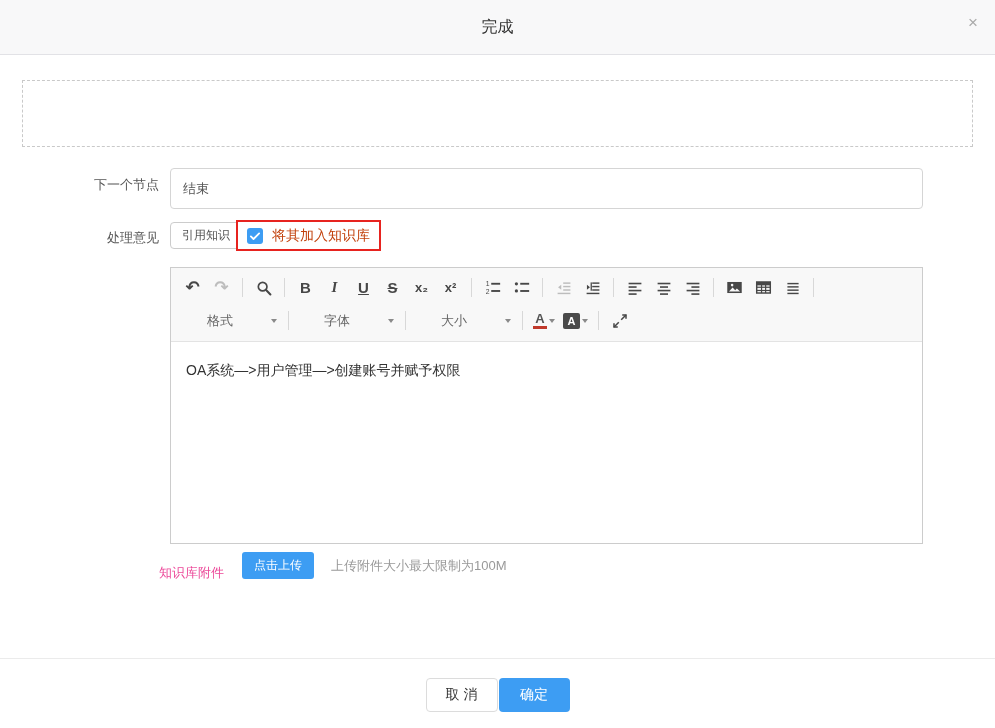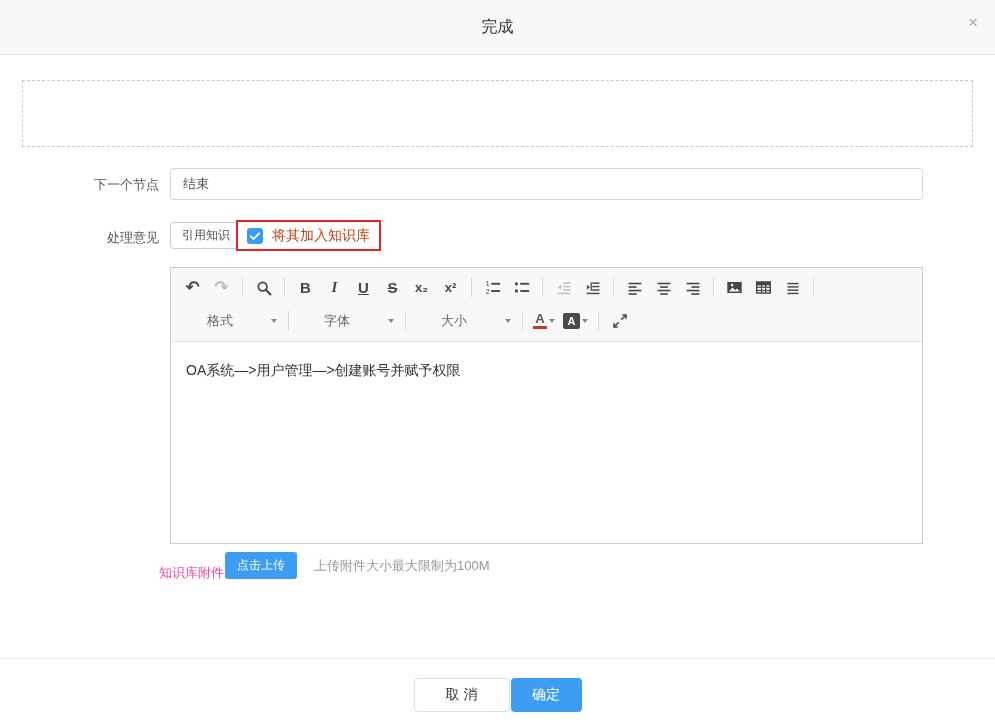--- a/index.html
+++ b/index.html
@@ -13,21 +13,21 @@
   .close { position:absolute; right:17px; top:14px; font-size:17px; color:#aaa; cursor:pointer; line-height:1; }
 
   
   .dashed { position:absolute; left:22px; top:80px; width:951px; height:67px; border:1px dashed #c9c9c9; background:#fff; }
 
   
   .field-label { position:absolute; left:0; width:159px; text-align:right; font-size:13px; color:#555; }
   .lbl-next { top:176px; }
   .lbl-opinion { top:229px; }
 
-  .next-input { position:absolute; left:170px; top:168px; width:753px; height:32px; border:1px solid #d5d5d5;
+  .next-input { position:absolute; left:170px; top:168px; width:753px; height:41px; border:1px solid #d5d5d5;
                 border-radius:4px; padding:0 12px; font-size:13px; color:#555; outline:none; background:#fff;
                 font-family:"Liberation Sans","DejaVu Sans",sans-serif; }
 
   .quote-btn { position:absolute; left:170px; top:222px; height:27px; padding:0 11px; background:#fff;
                border:1px solid #ccc; border-radius:4px; font-size:12px; color:#555; cursor:pointer;
                font-family:"Liberation Sans","DejaVu Sans",sans-serif; }
 
   .kb-box { position:absolute; left:236px; top:220px; height:31px; border:2px solid #e7231f;
             display:inline-flex; align-items:center; padding:0 9px; gap:9px; background:#fff; }
   .checkbox { width:16px; height:16px; background:#3d9df3; border-radius:3px; display:inline-flex;
@@ -56,30 +56,30 @@
   .txtcolor .A { font-size:13px; font-weight:bold; color:#555; }
   .txtcolor .bar { width:14px; height:3px; background:#c0392b; margin-top:1px; }
   .bgA { width:17px; height:16px; background:#4a4a4a; border-radius:2px; color:#fff; font-size:11px;
          font-weight:bold; display:inline-flex; align-items:center; justify-content:center; cursor:pointer; }
   .color-group { display:inline-flex; align-items:center; gap:2px; margin:0 4px; }
   .edit-area { padding:18px 15px; font-size:14px; color:#333; line-height:1.5; height:203px; cursor:text; }
 
   
   .attach-row { position:absolute; left:159px; top:549px; display:flex; align-items:center; }
   .attach-label { font-size:13px; color:#ec4899;margin-top:15px; }
-  .upload-btn { margin-left:1px; background:#3d9df3; color:#fff; border:none; border-radius:3px;
+  .upload-btn { margin-left:18px; background:#3d9df3; color:#fff; border:none; border-radius:3px;
                 font-size:12px; padding:5px 12px; cursor:pointer;
                 font-family:"Liberation Sans","DejaVu Sans",sans-serif; }
   .upload-hint { margin-left:17px; font-size:13px; color:#999; }
 
   
   .footer { position:absolute; left:0; top:658px; width:100%; height:70px; background:#fff;
             border-top:1px solid #ebebeb; display:flex; justify-content:center; align-items:flex-start;
             padding-top:19px; }
-  .btn-cancel { width:96px; height:34px; background:#fff; border:1px solid #dcdcdc; border-radius:4px;
+  .btn-cancel { width:72px; height:34px; background:#fff; border:1px solid #dcdcdc; border-radius:4px;
                 font-size:14px; color:#333; cursor:pointer; font-family:"Liberation Sans","DejaVu Sans",sans-serif; }
   .btn-confirm { width:71px; height:34px; background:#3d9df3; border:none; border-radius:4px;
                  font-size:14px; color:#fff; cursor:pointer; margin-left:1px;
                  font-family:"Liberation Sans","DejaVu Sans",sans-serif; }
 </style>
 </head>
 <body>
 
 <div class="modal">
 

